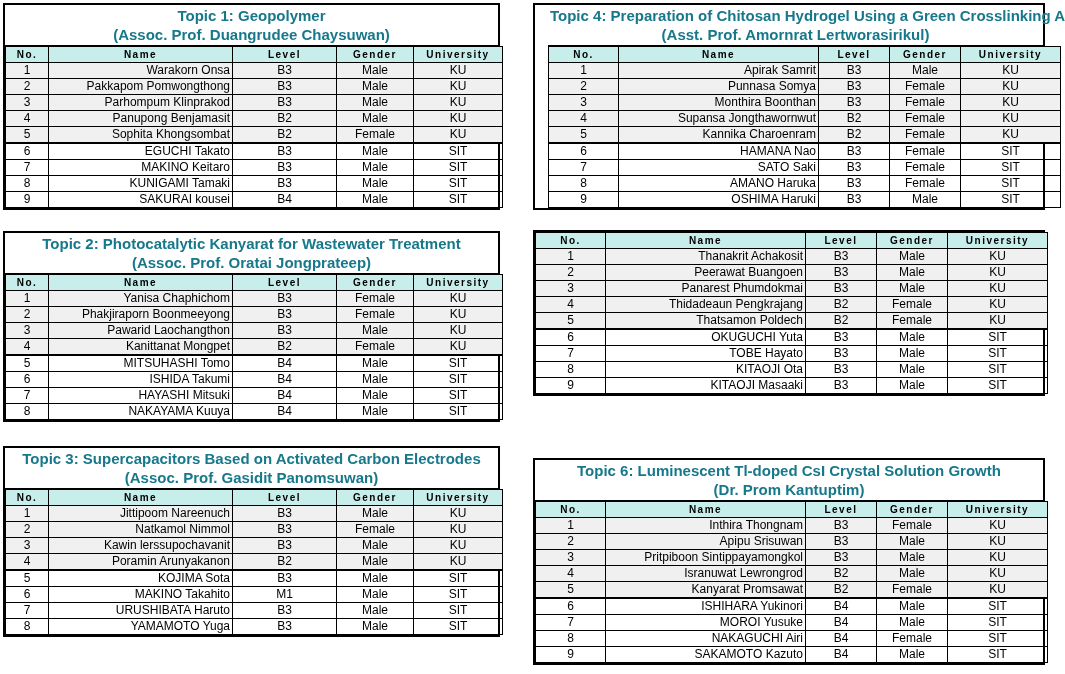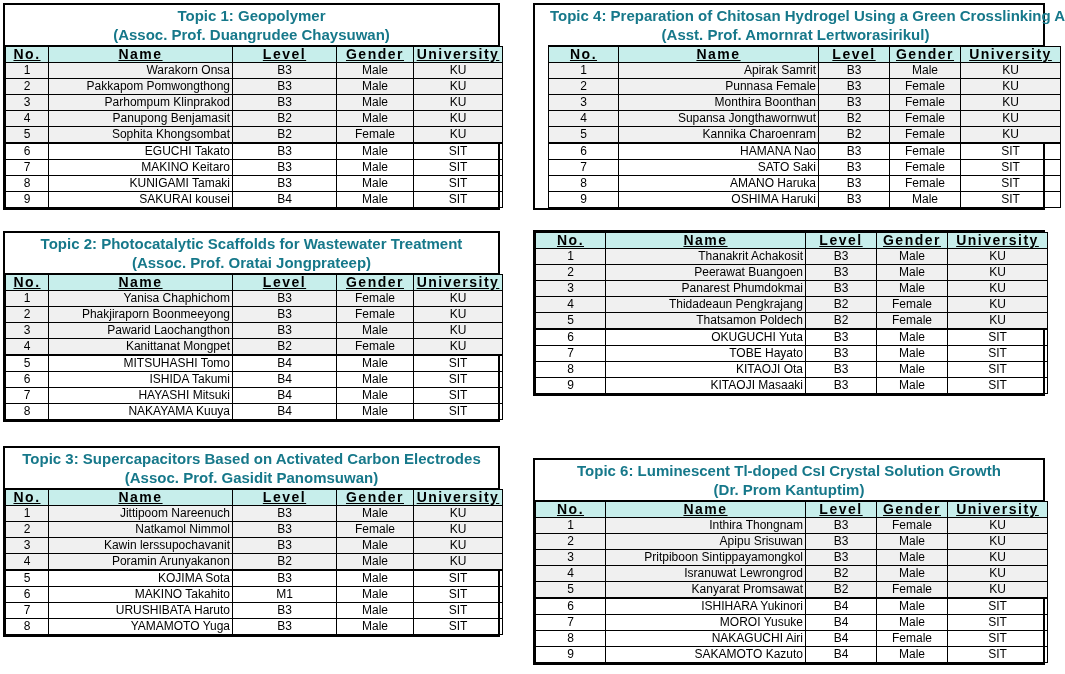--- a/index.html
+++ b/index.html
@@ -47,22 +47,21 @@
     line-height:15px;
     padding:0 2px;
     text-align:center;
     overflow:hidden;
     white-space:nowrap;
   }
   th{
     background:var(--header-fill);
     font-weight:bold;
     letter-spacing:1.5px;
-    font-size:14px;
-    text-decoration:underline;
+    font-size:10px;
   }
   td.c-name{text-align:right;padding-left:5px;}
   tr.shaded td{background:var(--row-shaded);}
   tr.group-start td{border-top-width:2px;}
 </style>
 </head>
 <body>
 
 <div id="t0" class="card left">
   <div class="ttl">
@@ -149,21 +148,21 @@
           <td class="c-level">B4</td>
           <td class="c-gender">Male</td>
           <td class="c-university">SIT</td>
         </tr>
       </tbody>
   </table>
 </div>
 
 <div id="t1" class="card left">
   <div class="ttl">
-    <div>Topic 2: Photocatalytic Scaffolds for Wastewater Treatment</div>
+    <div>Topic 2: Photocatalytic Kanyarat for Wastewater Treatment</div>
     <div>(Assoc. Prof. Oratai Jongprateep)</div>
   </div>
   <table>
       <colgroup>
         <col style="width: 43px;">
         <col style="width: 184px;">
         <col style="width: 104px;">
         <col style="width: 77px;">
         <col style="width: 89px;">
       </colgroup>
@@ -345,21 +344,21 @@
     <tbody>
         <tr class="shaded">
           <td class="c-no">1</td>
           <td class="c-name">Apirak Samrit</td>
           <td class="c-level">B3</td>
           <td class="c-gender">Male</td>
           <td class="c-university">KU</td>
         </tr>
         <tr class="shaded">
           <td class="c-no">2</td>
-          <td class="c-name">Punnasa Female</td>
+          <td class="c-name">Punnasa Somya</td>
           <td class="c-level">B3</td>
           <td class="c-gender">Female</td>
           <td class="c-university">KU</td>
         </tr>
         <tr class="shaded">
           <td class="c-no">3</td>
           <td class="c-name">Monthira Boonthan</td>
           <td class="c-level">B3</td>
           <td class="c-gender">Female</td>
           <td class="c-university">KU</td>

